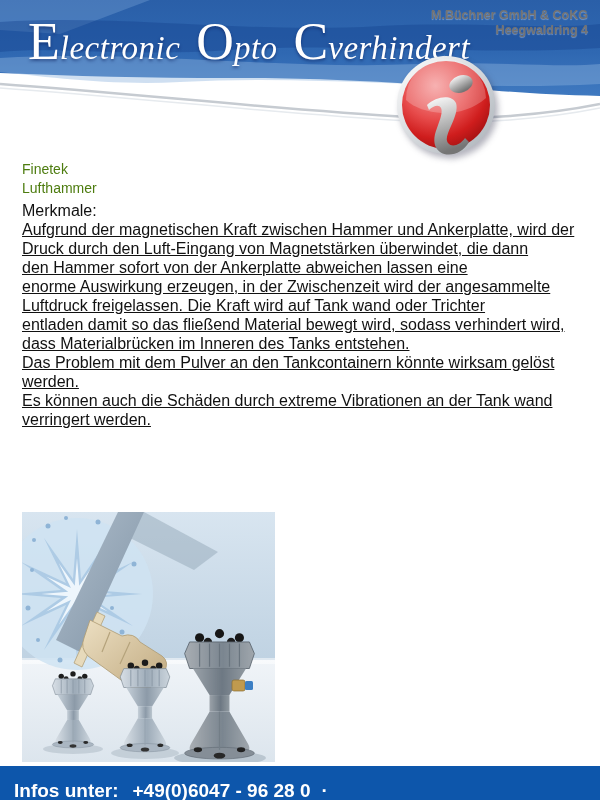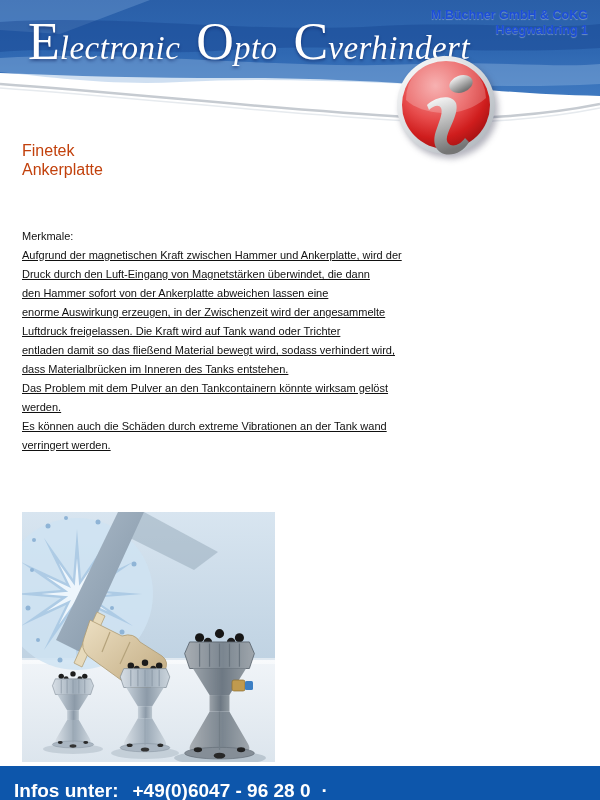--- a/index.html
+++ b/index.html
@@ -13,35 +13,35 @@
   .logo {
     position:absolute; top:12px; left:28px; z-index:3; white-space:nowrap;
     color:#ffffff; font-family:"Liberation Serif", serif; font-weight:400;
     text-shadow:0 2px 3px rgba(8,24,84,.5);
   }
   .logo .word { margin-right:16px; }
   .logo .cap  { font-size:52px; }
   .logo .rest { font-size:33px; letter-spacing:.5px;font-style:italic; }
   .address {
     position:absolute; top:8px; right:12px; z-index:3; text-align:right;
-    font-size:12.5px; font-weight:bold; line-height:14.5px; color:#1d4ed8;
+    font-size:12.5px; font-weight:bold; line-height:14.5px; color:#737373;
     text-shadow:0 1px 1px rgba(255,255,255,.35);
   }
   .info-icon {
     position:absolute; top:53px; left:394px; z-index:4; cursor:pointer;
     filter:drop-shadow(3px 4px 3px rgba(40,40,70,.35));
   }
   
   .product-title {
-    position:absolute; left:22px; top:141px; z-index:2;
-    font-size:16px; line-height:19px; color:#c2410c;
+    position:absolute; left:22px; top:160px; z-index:2;
+    font-size:14px; line-height:19px; color:#4d7c0f;
   }
   .features {
     position:absolute; left:22px; top:201px; width:568px; z-index:2;
-    font-size:11px; line-height:19px; color:#111111;margin-top:26px;
+    font-size:16px; line-height:19px; color:#111111;
   }
   .features .para { white-space:pre-line;text-decoration:underline; }
   
   .product-photo { position:absolute; left:22px; top:512px; z-index:2; }
   
   .footer {
     position:absolute; left:0; top:766px; width:600px; height:50px; z-index:5;
     background:#0d56ab; color:#ffffff; font-weight:bold; font-size:19px;
     display:flex; align-items:center; padding-left:14px; white-space:nowrap;
   }
@@ -69,21 +69,21 @@
     <path d="M0,84 C140,94 280,110 410,117 C480,121 550,114 600,104" fill="none" stroke="#c6cbd1" stroke-width="2.5"></path>
     <path d="M0,88 C140,98 280,114 410,121 C480,125 550,118 600,108" fill="none" stroke="#e6eaee" stroke-width="1.5"></path>
   </svg>
 
   <div class="logo">
     <span class="word"><span class="cap">E</span><span class="rest">lectronic</span></span><span class="word"><span class="cap">O</span><span class="rest">pto</span></span><span class="word"><span class="cap">C</span><span class="rest">verhindert</span></span>
   </div>
 
   <div class="address">
     <div>M.Büchner GmbH &amp; CoKG</div>
-    <div>Heegwaldring 1</div>
+    <div>Heegwaldring 4</div>
   </div>
 
   <svg class="info-icon" width="104" height="104" viewBox="0 0 104 104">
     <defs>
       <linearGradient id="ringGrad" x1="0" y1="0" x2="1" y2="1">
         <stop offset="0" stop-color="#ffffff"></stop>
         <stop offset="1" stop-color="#aab1b8"></stop>
       </linearGradient>
       <radialGradient id="redGrad" cx="0.38" cy="0.28" r="0.85">
         <stop offset="0" stop-color="#f59c9c"></stop>
@@ -100,21 +100,21 @@
     <circle cx="52" cy="52" r="44" fill="url(#redGrad)"></circle>
     <path d="M12,47 A40,40 0 0 1 92,45 C80,56 62,61 48,60 C34,59 20,55 12,47 Z" fill="#ffffff" opacity="0.22"></path>
     <g>
       <ellipse cx="67" cy="31" rx="12" ry="8.5" transform="rotate(-20 67 31)" fill="url(#iGrad)"></ellipse>
       <path d="M33,52 C42,43 58,41 62,50 C64,56 61,64 57,73 C54,80 51,86 54,90 C58,95 66,92 71,85 L75,89 C69,100 55,105 46,99 C39,94 39,85 43,75 C46,67 49,59 47,55 C45,51 39,53 35,57 Z" fill="url(#iGrad)"></path>
     </g>
   </svg>
 
   <div class="product-title">
     <div>Finetek</div>
-    <div>Ankerplatte</div>
+    <div>Lufthammer</div>
   </div>
 
   <div class="features">
     <div>Merkmale:</div>
     <div class="para">Aufgrund der magnetischen Kraft zwischen Hammer und Ankerplatte, wird der
 Druck durch den Luft-Eingang von Magnetstärken überwindet, die dann
 den Hammer sofort von der Ankerplatte abweichen lassen eine
 enorme Auswirkung erzeugen, in der Zwischenzeit wird der angesammelte
 Luftdruck freigelassen. Die Kraft wird auf Tank wand oder Trichter
 entladen damit so das fließend Material bewegt wird, sodass verhindert wird,

